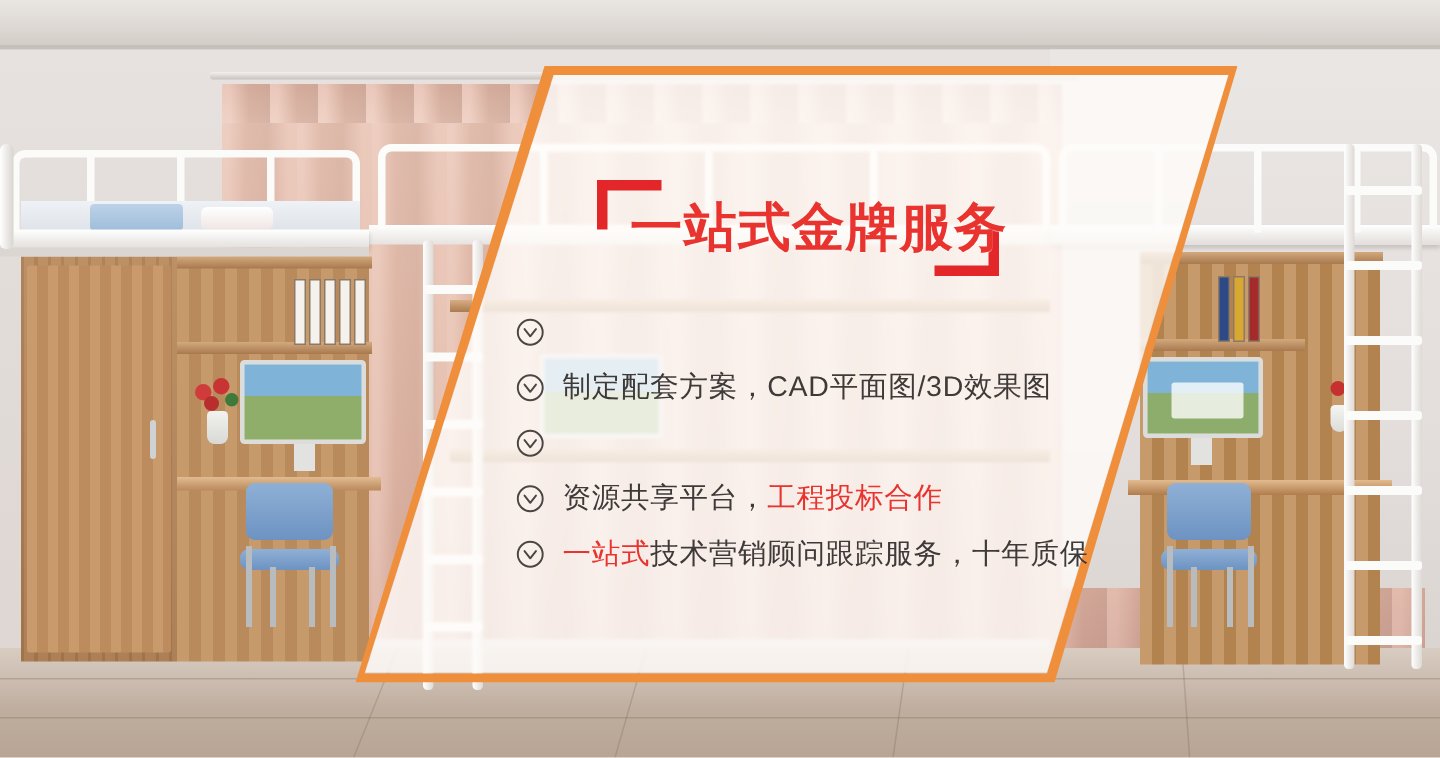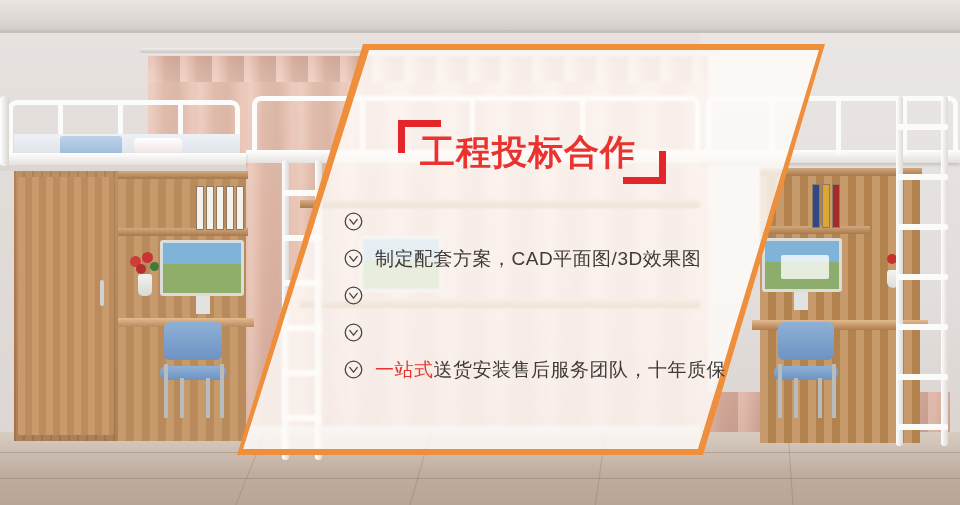--- a/index.html
+++ b/index.html
@@ -300,21 +300,21 @@
   </div>
 
   <div class="overlay"></div>
   <div class="frame"></div>
 
   <div class="content">
 
     <div class="title-wrap">
       <div class="brk brk-tl"></div>
       <div class="brk brk-br"></div>
-      <div class="title">工程投标合作</div>
+      <div class="title">一站式金牌服务</div>
     </div>
 
     <div class="list" id="service-list">
         <div class="row">
           <span class="bullet">
             <svg width="19" height="19" viewBox="0 0 19 19">
               <circle cx="9.5" cy="9.5" r="8.3" fill="none" stroke="#4a4644" stroke-width="1.3"></circle>
               <path d="M5.7 7.4 L9.5 12.2 L13.3 7.4" fill="none" stroke="#4a4644" stroke-width="1.3" stroke-linecap="round" stroke-linejoin="round"></path>
             </svg>
           </span>
@@ -336,26 +336,27 @@
             </svg>
           </span>
         </div>
         <div class="row">
           <span class="bullet">
             <svg width="19" height="19" viewBox="0 0 19 19">
               <circle cx="9.5" cy="9.5" r="8.3" fill="none" stroke="#4a4644" stroke-width="1.3"></circle>
               <path d="M5.7 7.4 L9.5 12.2 L13.3 7.4" fill="none" stroke="#4a4644" stroke-width="1.3" stroke-linecap="round" stroke-linejoin="round"></path>
             </svg>
           </span>
-        </div>
-        <div class="row">
-          <span class="bullet">
-            <svg width="19" height="19" viewBox="0 0 19 19">
-              <circle cx="9.5" cy="9.5" r="8.3" fill="none" stroke="#4a4644" stroke-width="1.3"></circle>
-              <path d="M5.7 7.4 L9.5 12.2 L13.3 7.4" fill="none" stroke="#4a4644" stroke-width="1.3" stroke-linecap="round" stroke-linejoin="round"></path>
-            </svg>
-          </span>
-          <span class="rtext"><span class="hl">一站式</span><span>送货安装售后服务团队，十年质保</span></span>
+          <span class="rtext"><span>资源共享平台，</span><span class="hl">工程投标合作</span></span>
+        </div>
+        <div class="row">
+          <span class="bullet">
+            <svg width="19" height="19" viewBox="0 0 19 19">
+              <circle cx="9.5" cy="9.5" r="8.3" fill="none" stroke="#4a4644" stroke-width="1.3"></circle>
+              <path d="M5.7 7.4 L9.5 12.2 L13.3 7.4" fill="none" stroke="#4a4644" stroke-width="1.3" stroke-linecap="round" stroke-linejoin="round"></path>
+            </svg>
+          </span>
+          <span class="rtext"><span class="hl">一站式</span><span>技术营销顾问跟踪服务，十年质保</span></span>
         </div>
       </div>
 
   </div>
 </div>
 
 </body></html>

